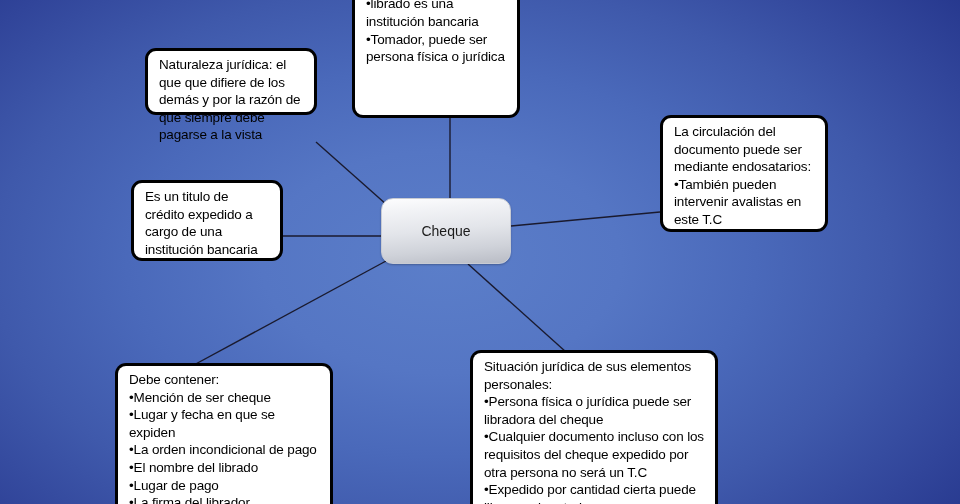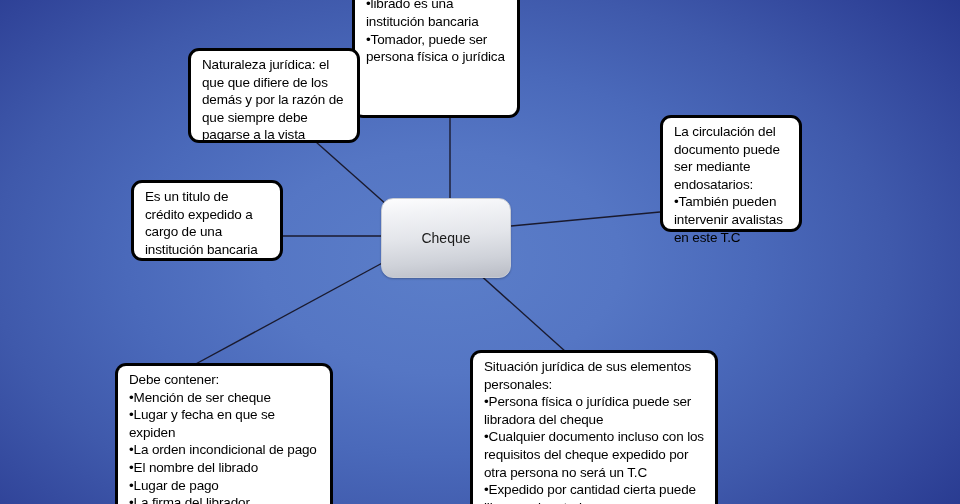--- a/index.html
+++ b/index.html
@@ -59,37 +59,37 @@
     border-bottom: none;
     border-bottom-left-radius: 0;
     border-bottom-right-radius: 0;
   }
 
   #center-node {
     position: absolute;
     left: 381px;
     top: 198px;
     width: 130px;
-    height: 80px;
+    height: 66px;
     box-sizing: border-box;
     border-radius: 12px;
     background: linear-gradient(175deg, #fdfdfe 0%, #f2f3f6 18%, #e3e5ea 48%, #cfd2d9 76%, #b9bcc5 100%);
     border: 1px solid #c8cbd3;
     box-shadow: 0 1px 2px rgba(0,0,0,0.25);
     display: flex;
     align-items: center;
     justify-content: center;
     font-size: 14px;
     color: #1b1b1b;
   }
 
   #n-top    { left: 352px; top: -80px;  width: 168px; height: 198px; }
-  #n-upleft { left: 145px; top: 48px;   width: 172px; height: 95px; margin-left: 43px;  }
+  #n-upleft { left: 145px; top: 48px;   width: 172px; height: 67px;  }
   #n-left   { left: 103px; top: 180px;  width: 152px; height: 81px; margin-left: 28px;  }
-  #n-right  { left: 660px; top: 115px;  width: 142px; height: 117px; }
+  #n-right  { left: 660px; top: 115px;  width: 168px; height: 117px; }
   #n-botleft{ left: 115px; top: 363px;  width: 218px; height: 160px; }
   #n-botright{left: 470px; top: 350px;  width: 248px; height: 172px; }
 </style>
 </head>
 <body>
 
 <div id="canvas">
 
   <svg id="links" viewBox="0 0 960 504" width="960" height="504">
       <line x1="450" y1="199" x2="450" y2="118" stroke="#1a1a2e" stroke-width="1.4"></line>

